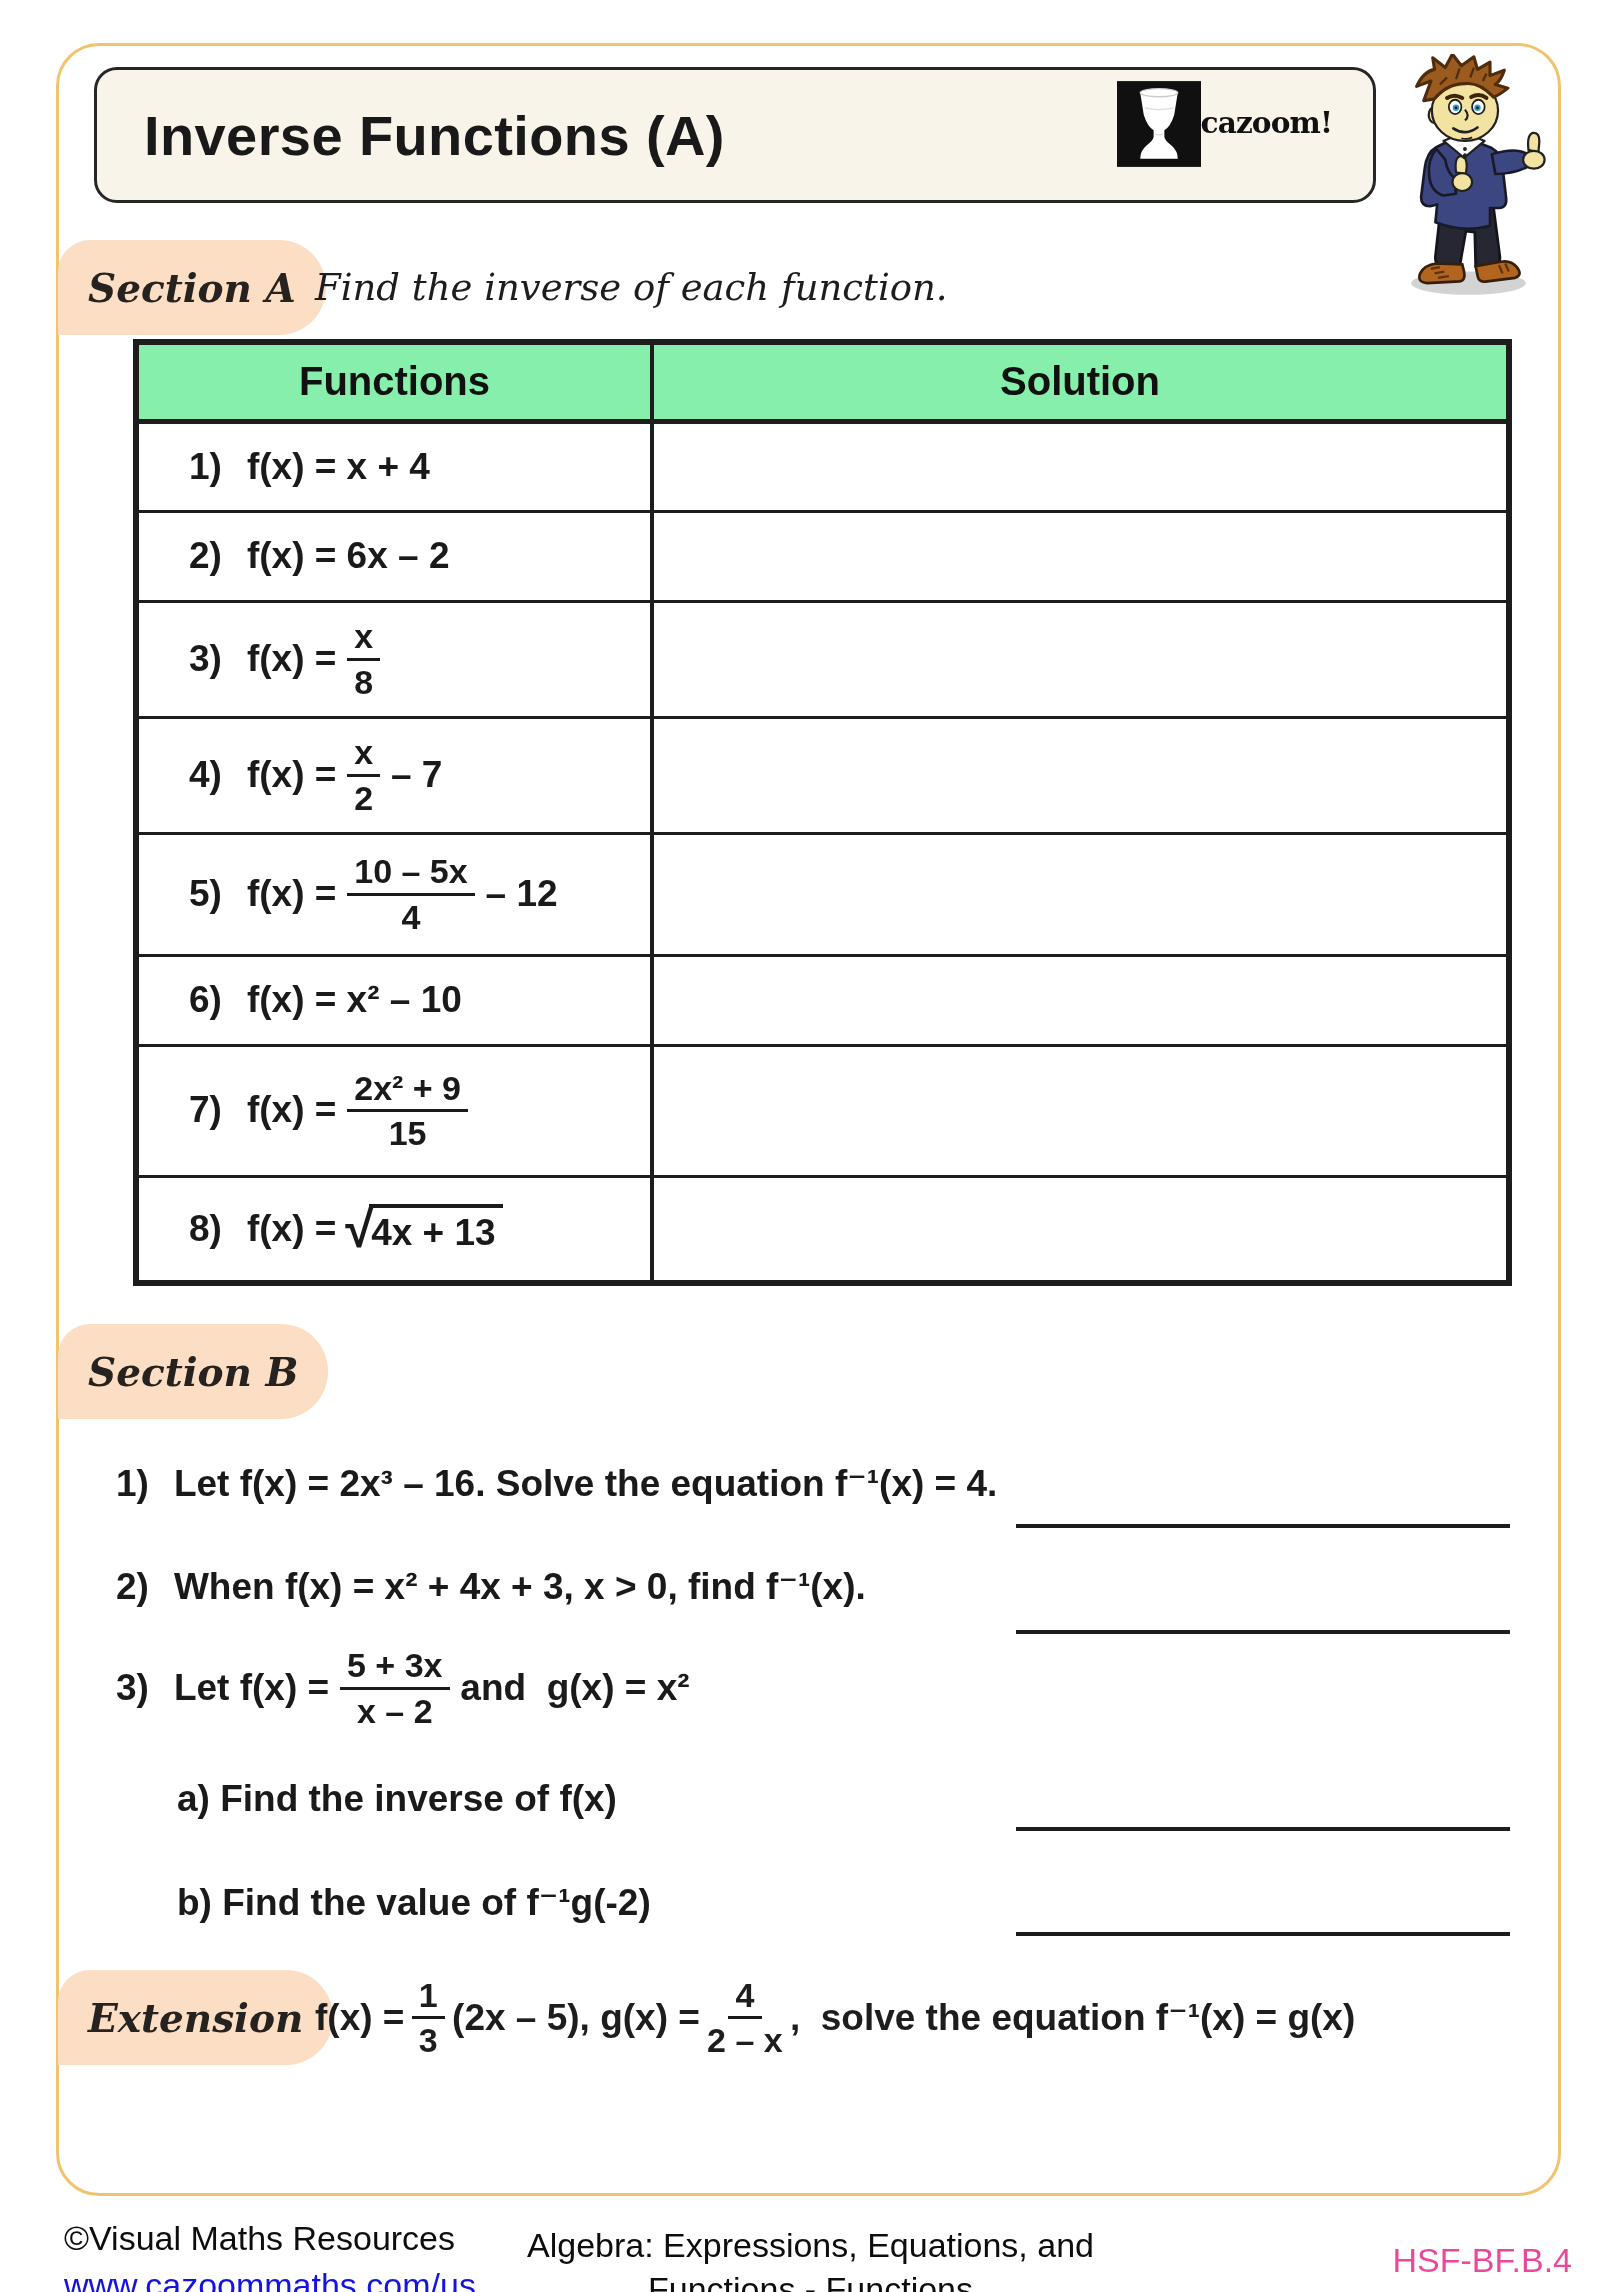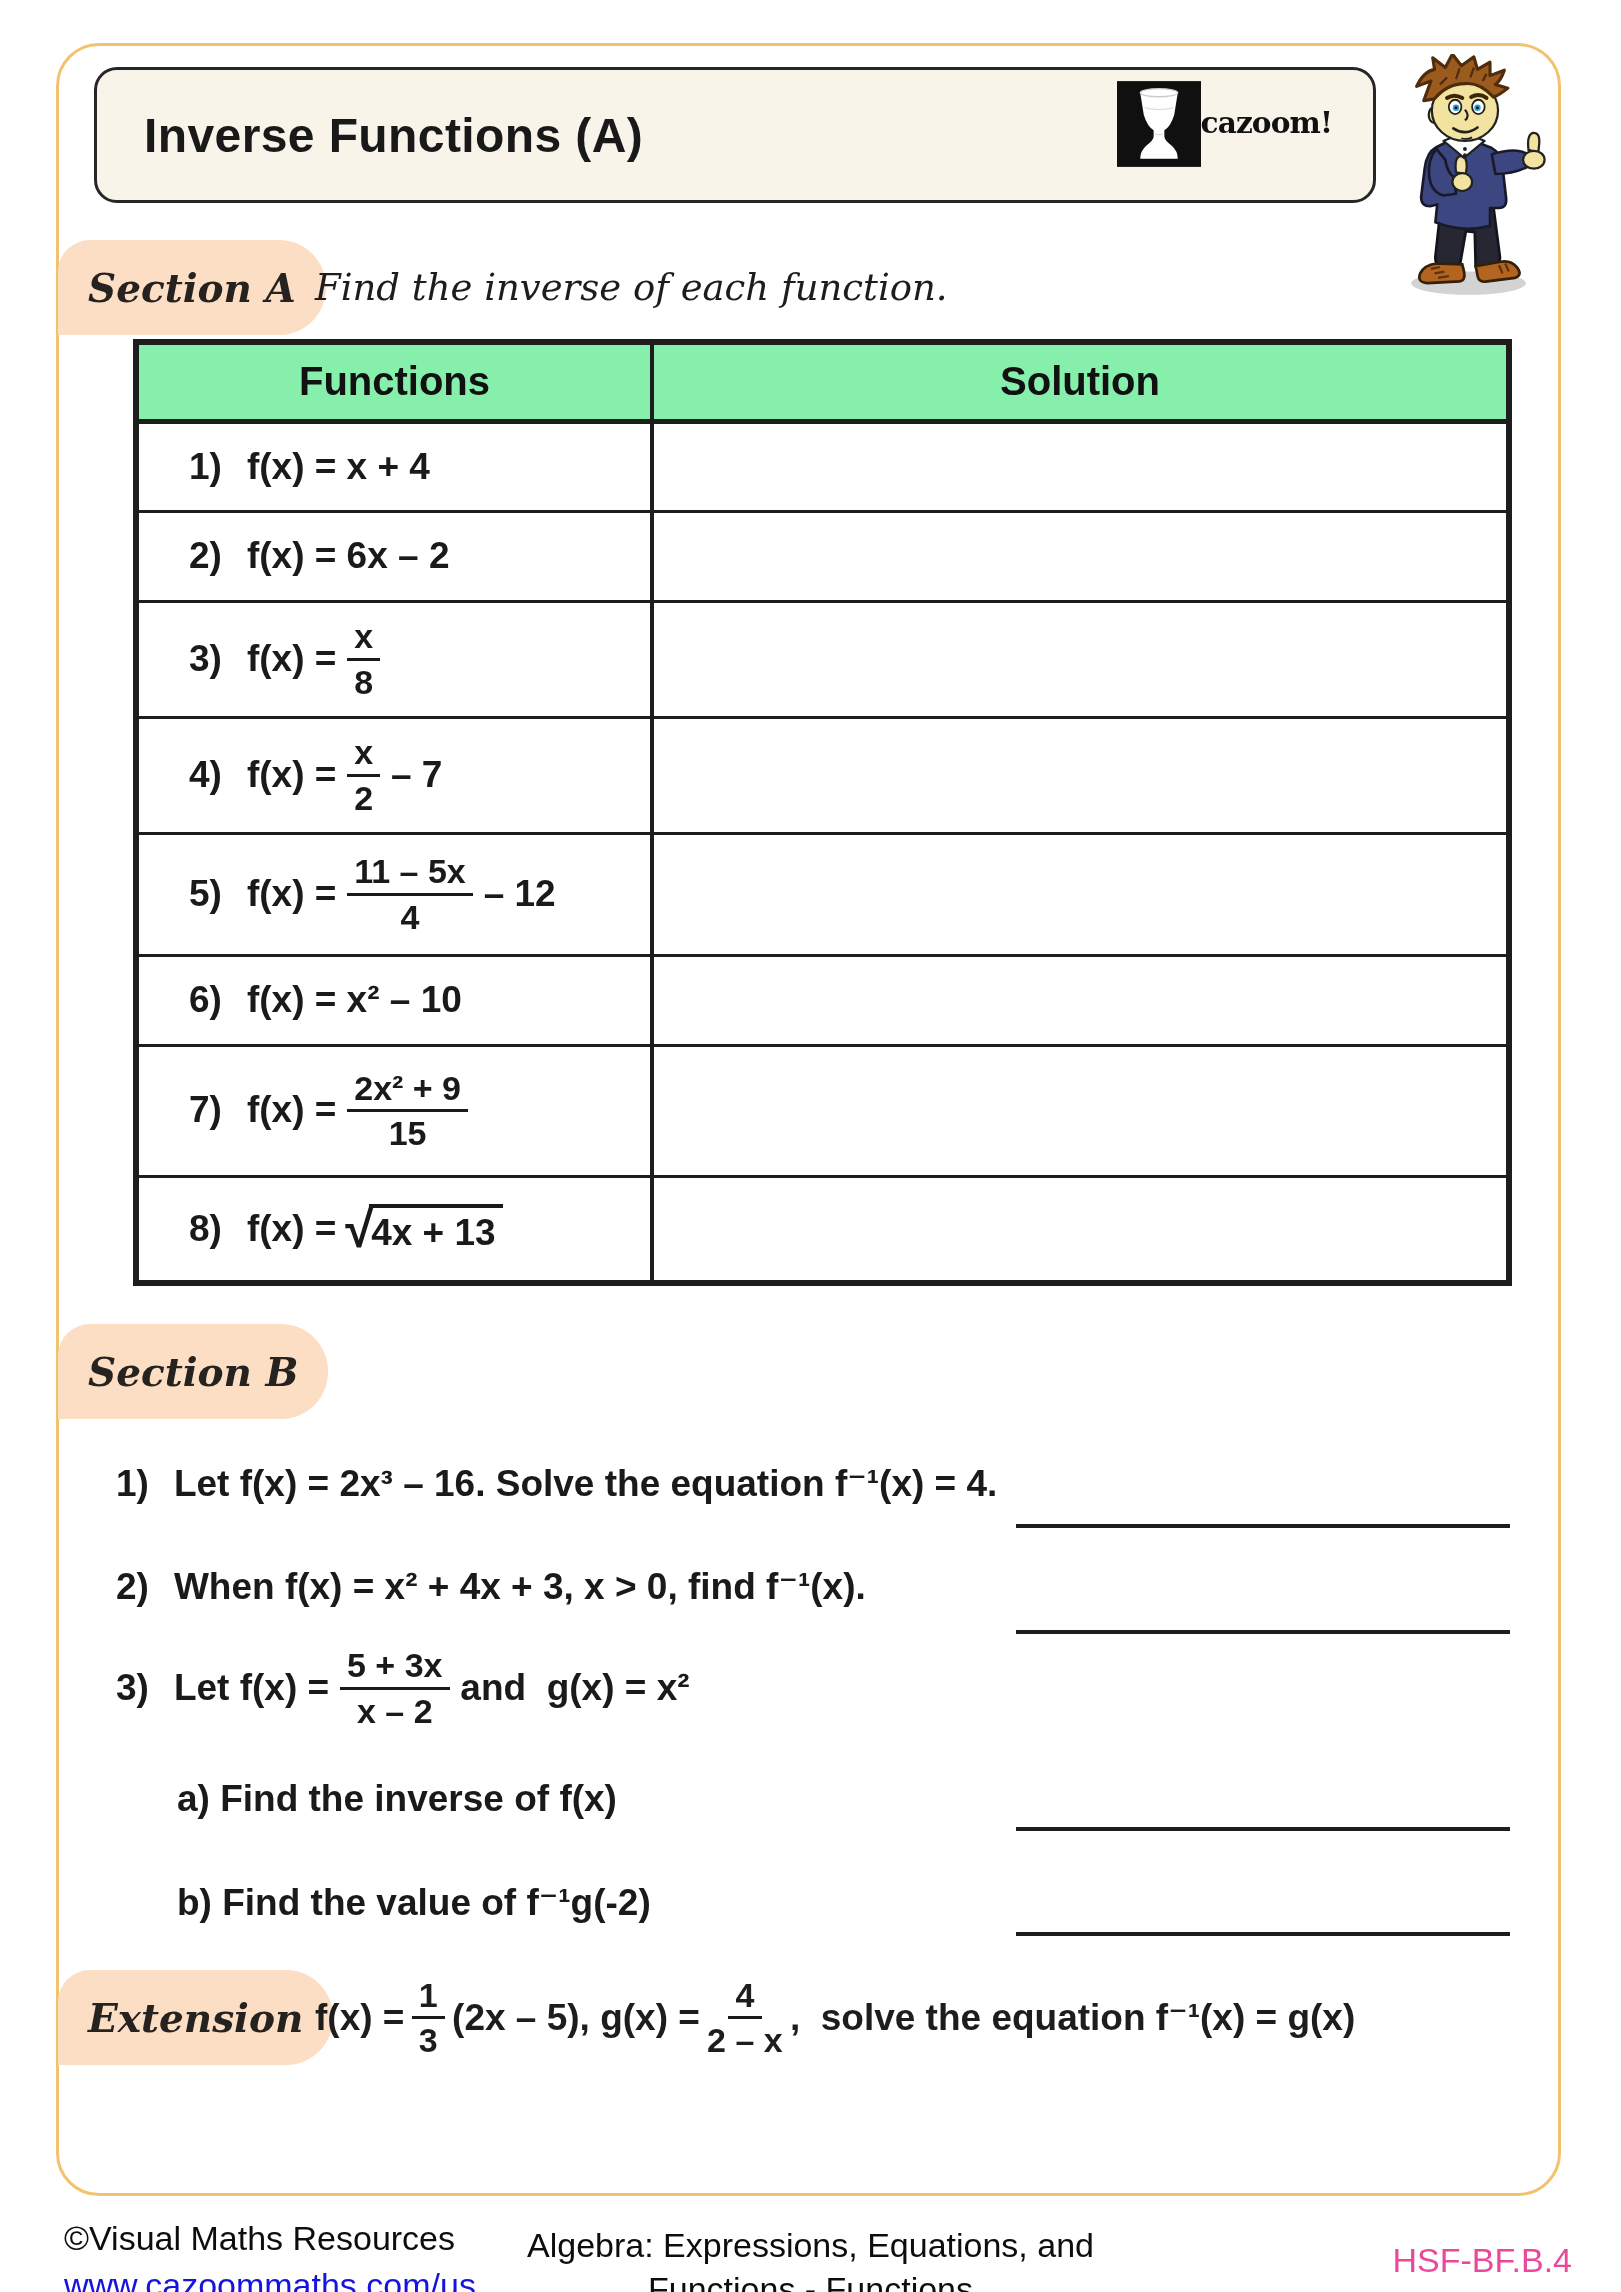--- a/index.html
+++ b/index.html
@@ -24,21 +24,21 @@
   
   .title-box {
     position: absolute; left: 94px; top: 67px;
     width: 1282px; height: 136px;
     background: #F8F4E9;
     border: 3.6px solid #262626;
     border-radius: 23px;
     display: flex; align-items: center;
   }
   .page-title {
-    font-size: 48px; font-weight: bold; margin: 0 0 0 47px;
+    font-size: 56px; font-weight: bold; margin: 0 0 0 47px;
     letter-spacing: 0.4px; color: #191919;
   }
   .logo {
     position: absolute; right: 41px; top: 10.7px;
     display: flex; flex-direction: row; align-items: center;
   }
   .logo svg { display: block; }
   .logo-text {
     font-family: "DejaVu Serif", "Liberation Serif", serif;
     font-weight: bold; font-size: 29.6px; color: #111; margin-top: -1.8px;
@@ -237,21 +237,21 @@
       <span class="frac"><span class="top">x</span><span class="bot">2</span></span>
       <span>– 7</span>
     </div>
         </td>
     <td></td>
   </tr>
   <tr class="h136">
     <td class="fn-cell">
           <div class="math-line">
       <span class="qnum">5)</span><span>f(x) =</span>
-      <span class="frac"><span class="top">11 – 5x</span><span class="bot">4</span></span>
+      <span class="frac"><span class="top">10 – 5x</span><span class="bot">4</span></span>
       <span>– 12</span>
     </div>
         </td>
     <td></td>
   </tr>
   <tr class="h100">
     <td class="fn-cell">
           <div class="math-line">
       <span class="qnum">6)</span><span>f(x) = x² – 10</span>
     </div>

